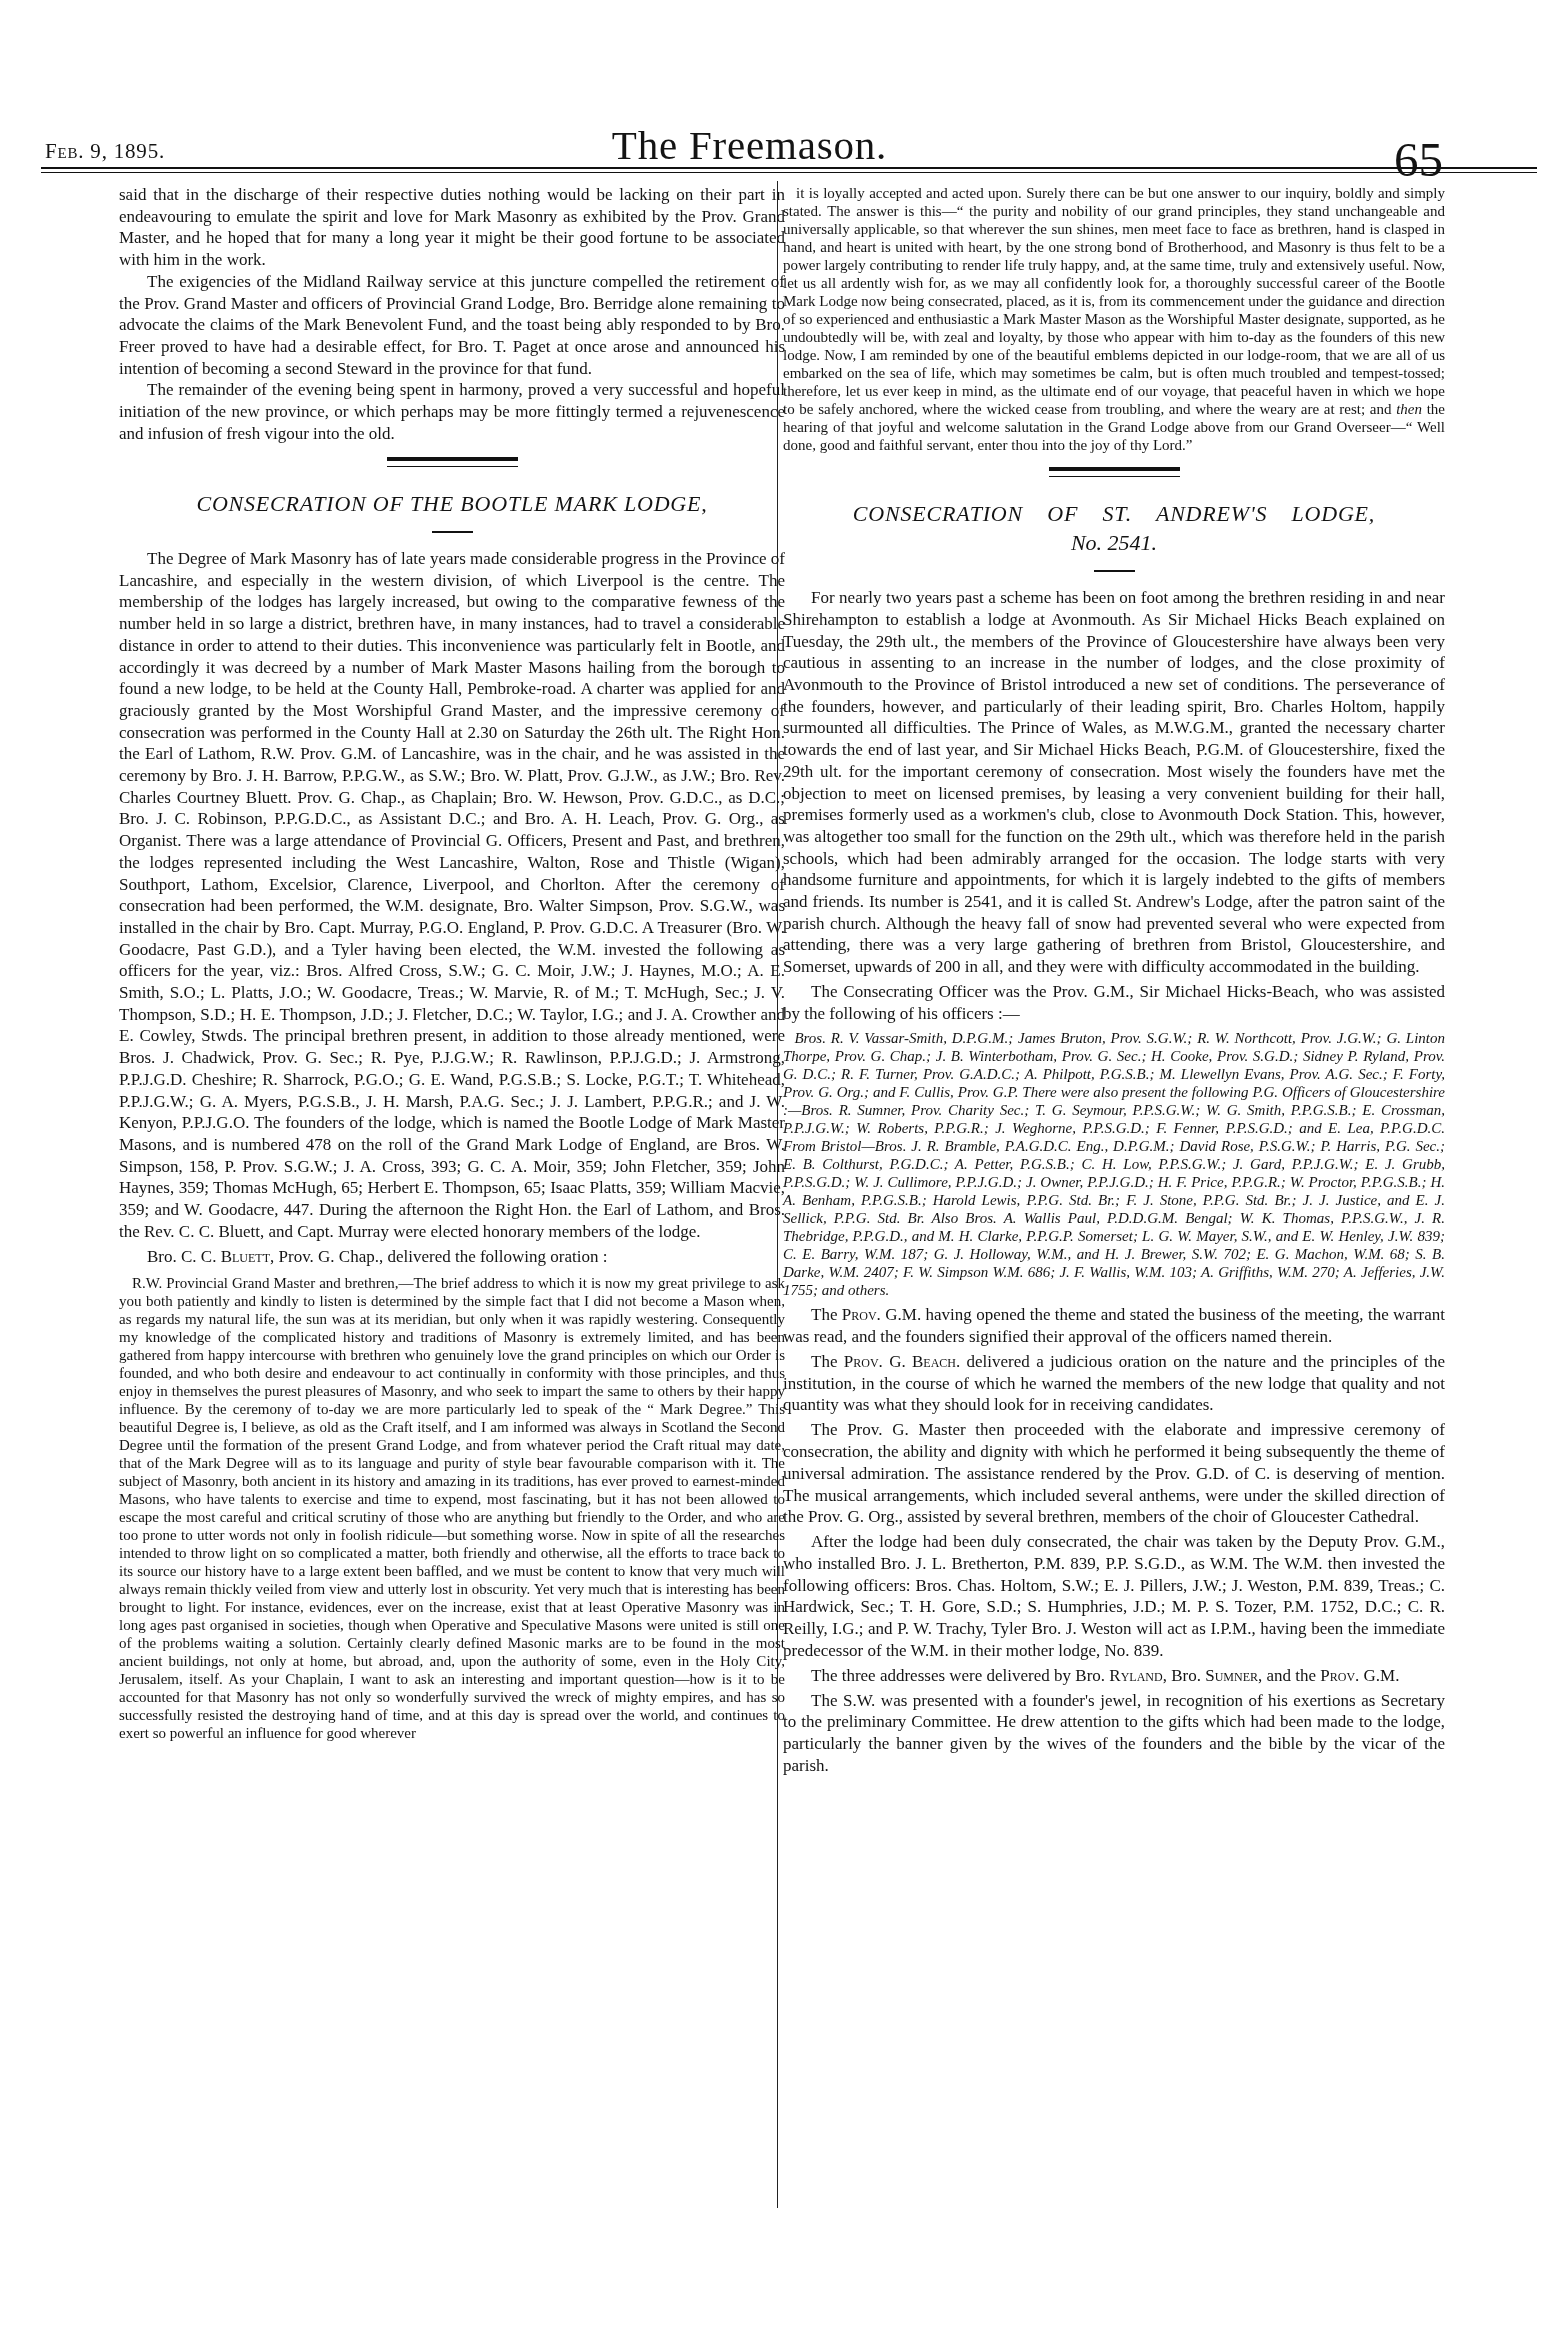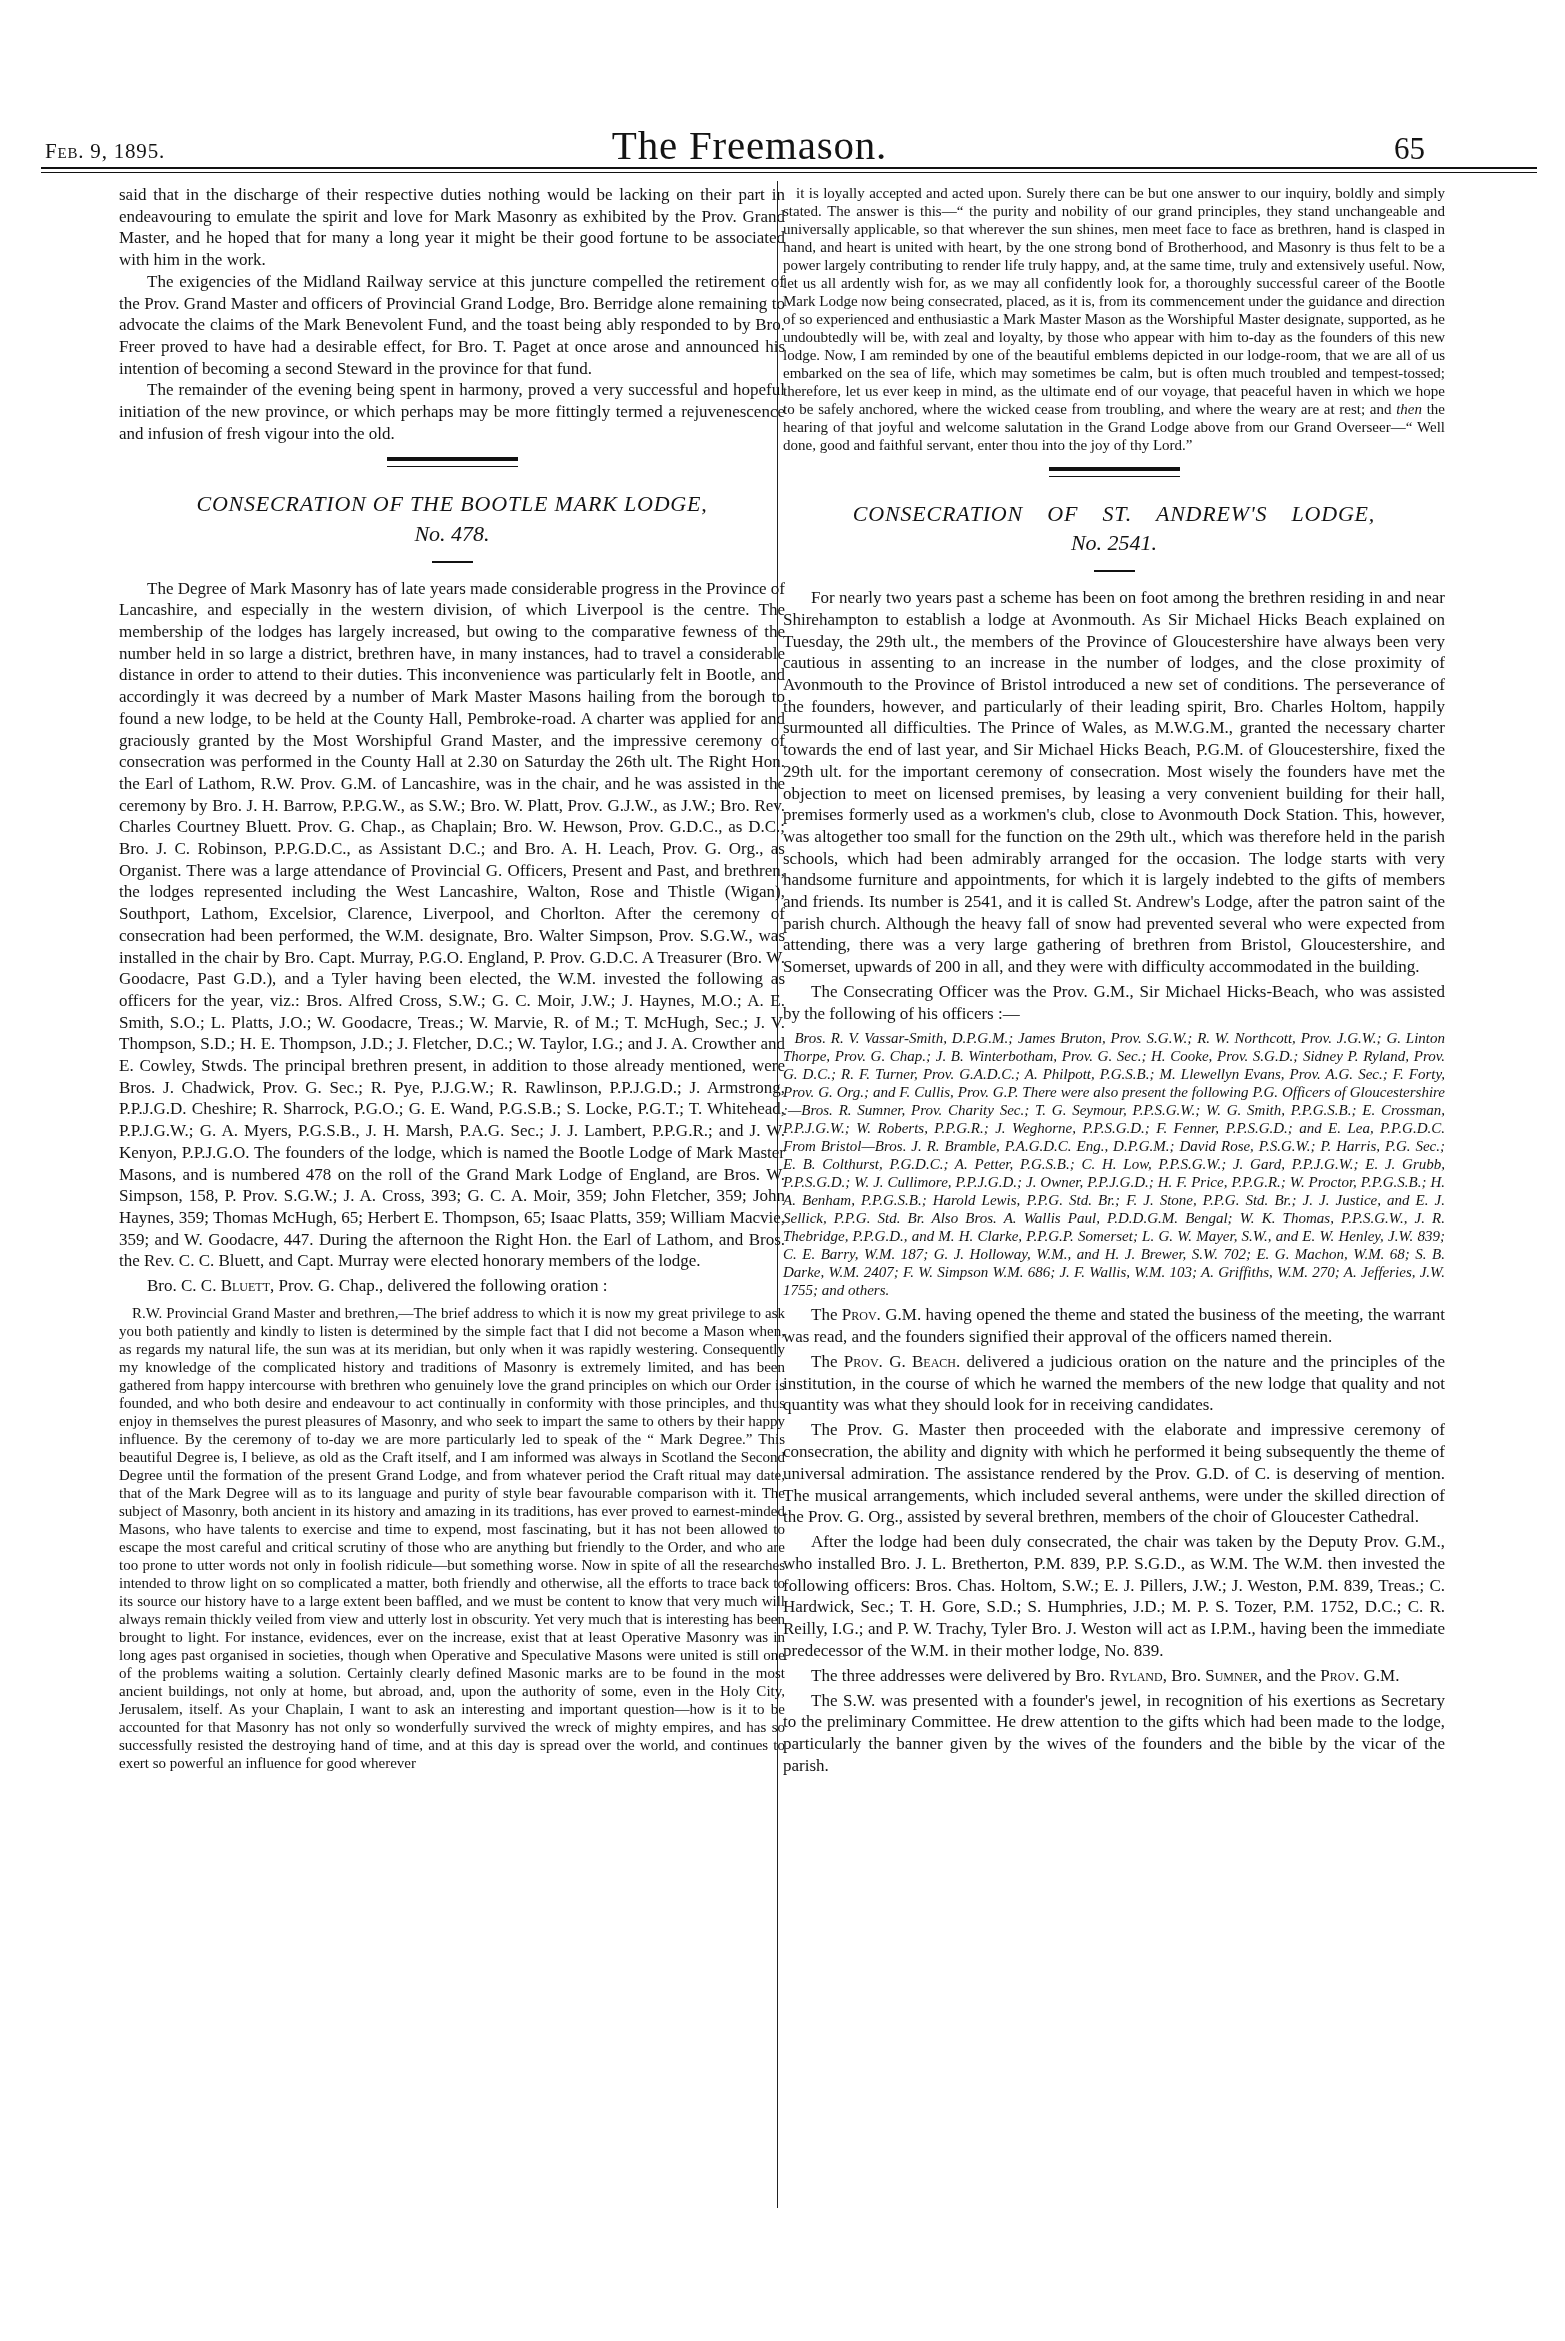--- a/index.html
+++ b/index.html
@@ -12,21 +12,21 @@
   }
   .mh-date {
     position: absolute; left: 45px; top: 139px; font-size: 21px; letter-spacing: 0.8px;
     font-variant: small-caps;
   }
   .mh-title {
     position: absolute; left: 0; width: 1565px; top: 121px; text-align: center;
     font-size: 41px; letter-spacing: 0.8px; transform: translateX(-33px);
   }
   .mh-page {
-    position: absolute; left: 1394px; top: 131px; font-size: 31px;
+    position: absolute; left: 1394px; top: 131px; font-size: 49px;
   }
   .mh-rule {
     position: absolute; left: 41px; width: 1161px; height: 0;
   }
   .mh-rule.r1 { top: 167px; border-top: 2.5px solid #111; width: 1496px; }
   .mh-rule.r2 { top: 172px; border-top: 1.6px solid #111; width: 1496px; }
 
   .col {
     position: absolute; top: 184px; text-align: justify; font-size: 17px; line-height: 21.7px;
   }
@@ -75,21 +75,20 @@
 
 <section class="col col-left">
   <p class="noindent">said that in the discharge of their respective duties nothing would be lacking on their part in endeavouring to emulate the spirit and love for Mark Masonry as exhibited by the Prov. Grand Master, and he hoped that for many a long year it might be their good fortune to be associated with him in the work.</p>
   <p>The exigencies of the Midland Railway service at this juncture compelled the retirement of the Prov. Grand Master and officers of Provincial Grand Lodge, Bro. Berridge alone remaining to advocate the claims of the Mark Benevolent Fund, and the toast being ably responded to by Bro. Freer proved to have had a desirable effect, for Bro. T. Paget at once arose and announced his intention of becoming a second Steward in the province for that fund.</p>
   <p>The remainder of the evening being spent in harmony, proved a very successful and hopeful initiation of the new province, or which perhaps may be more fittingly termed a rejuvenescence and infusion of fresh vigour into the old.</p>
 
   <div class="sep"></div>
 
   <article>
     <div class="heading">CONSECRATION OF THE BOOTLE MARK LODGE,</div>
-    <div class="subheading">No. 478.</div>
     <div class="short-rule"></div>
     <p>The Degree of Mark Masonry has of late years made considerable progress in the Province of Lancashire, and especially in the western division, of which Liverpool is the centre. The membership of the lodges has largely increased, but owing to the comparative fewness of the number held in so large a district, brethren have, in many instances, had to travel a considerable distance in order to attend to their duties. This inconvenience was particularly felt in Bootle, and accordingly it was decreed by a number of Mark Master Masons hailing from the borough to found a new lodge, to be held at the County Hall, Pembroke-road. A charter was applied for and graciously granted by the Most Worshipful Grand Master, and the impressive ceremony of consecration was performed in the County Hall at 2.30 on Saturday the 26th ult. The Right Hon. the Earl of Lathom, R.W. Prov. G.M. of Lancashire, was in the chair, and he was assisted in the ceremony by Bro. J. H. Barrow, P.P.G.W., as S.W.; Bro. W. Platt, Prov. G.J.W., as J.W.; Bro. Rev. Charles Courtney Bluett. Prov. G. Chap., as Chaplain; Bro. W. Hewson, Prov. G.D.C., as D.C.; Bro. J. C. Robinson, P.P.G.D.C., as Assistant D.C.; and Bro. A. H. Leach, Prov. G. Org., as Organist. There was a large attendance of Provincial G. Officers, Present and Past, and brethren, the lodges represented including the West Lancashire, Walton, Rose and Thistle (Wigan), Southport, Lathom, Excelsior, Clarence, Liverpool, and Chorlton. After the ceremony of consecration had been performed, the W.M. designate, Bro. Walter Simpson, Prov. S.G.W., was installed in the chair by Bro. Capt. Murray, P.G.O. England, P. Prov. G.D.C. A Treasurer (Bro. W. Goodacre, Past G.D.), and a Tyler having been elected, the W.M. invested the following as officers for the year, viz.: Bros. Alfred Cross, S.W.; G. C. Moir, J.W.; J. Haynes, M.O.; A. E. Smith, S.O.; L. Platts, J.O.; W. Goodacre, Treas.; W. Marvie, R. of M.; T. McHugh, Sec.; J. V. Thompson, S.D.; H. E. Thompson, J.D.; J. Fletcher, D.C.; W. Taylor, I.G.; and J. A. Crowther and E. Cowley, Stwds. The principal brethren present, in addition to those already mentioned, were Bros. J. Chadwick, Prov. G. Sec.; R. Pye, P.J.G.W.; R. Rawlinson, P.P.J.G.D.; J. Armstrong, P.P.J.G.D. Cheshire; R. Sharrock, P.G.O.; G. E. Wand, P.G.S.B.; S. Locke, P.G.T.; T. Whitehead, P.P.J.G.W.; G. A. Myers, P.G.S.B., J. H. Marsh, P.A.G. Sec.; J. J. Lambert, P.P.G.R.; and J. W. Kenyon, P.P.J.G.O. The founders of the lodge, which is named the Bootle Lodge of Mark Master Masons, and is numbered 478 on the roll of the Grand Mark Lodge of England, are Bros. W. Simpson, 158, P. Prov. S.G.W.; J. A. Cross, 393; G. C. A. Moir, 359; John Fletcher, 359; John Haynes, 359; Thomas McHugh, 65; Herbert E. Thompson, 65; Isaac Platts, 359; William Macvie, 359; and W. Goodacre, 447. During the afternoon the Right Hon. the Earl of Lathom, and Bros. the Rev. C. C. Bluett, and Capt. Murray were elected honorary members of the lodge.</p>
     <p style="margin-top:3.3px;"><span>Bro. C. C. </span><span class="sc">Bluett</span><span>, Prov. G. Chap., delivered the following oration :</span></p>
     <div class="oration" style="margin-top:6.5px;">
       <p>R.W. Provincial Grand Master and brethren,—The brief address to which it is now my great privilege to ask you both patiently and kindly to listen is determined by the simple fact that I did not become a Mason when, as regards my natural life, the sun was at its meridian, but only when it was rapidly westering. Consequently my knowledge of the complicated history and traditions of Masonry is extremely limited, and has been gathered from happy intercourse with brethren who genuinely love the grand principles on which our Order is founded, and who both desire and endeavour to act continually in conformity with those principles, and thus enjoy in themselves the purest pleasures of Masonry, and who seek to impart the same to others by their happy influence. By the ceremony of to-day we are more particularly led to speak of the “ Mark Degree.” This beautiful Degree is, I believe, as old as the Craft itself, and I am informed was always in Scotland the Second Degree until the formation of the present Grand Lodge, and from whatever period the Craft ritual may date, that of the Mark Degree will as to its language and purity of style bear favourable comparison with it. The subject of Masonry, both ancient in its history and amazing in its traditions, has ever proved to earnest-minded Masons, who have talents to exercise and time to expend, most fascinating, but it has not been allowed to escape the most careful and critical scrutiny of those who are anything but friendly to the Order, and who are too prone to utter words not only in foolish ridicule—but something worse. Now in spite of all the researches intended to throw light on so complicated a matter, both friendly and otherwise, all the efforts to trace back to its source our history have to a large extent been baffled, and we must be content to know that very much will always remain thickly veiled from view and utterly lost in obscurity. Yet very much that is interesting has been brought to light. For instance, evidences, ever on the increase, exist that at least Operative Masonry was in long ages past organised in societies, though when Operative and Speculative Masons were united is still one of the problems waiting a solution. Certainly clearly defined Masonic marks are to be found in the most ancient buildings, not only at home, but abroad, and, upon the authority of some, even in the Holy City, Jerusalem, itself. As your Chaplain, I want to ask an interesting and important question—how is it to be accounted for that Masonry has not only so wonderfully survived the wreck of mighty empires, and has so successfully resisted the destroying hand of time, and at this day is spread over the world, and continues to exert so powerful an influence for good wherever</p>
     </div>
   </article>
 </section>
 
 <section class="col col-right">

